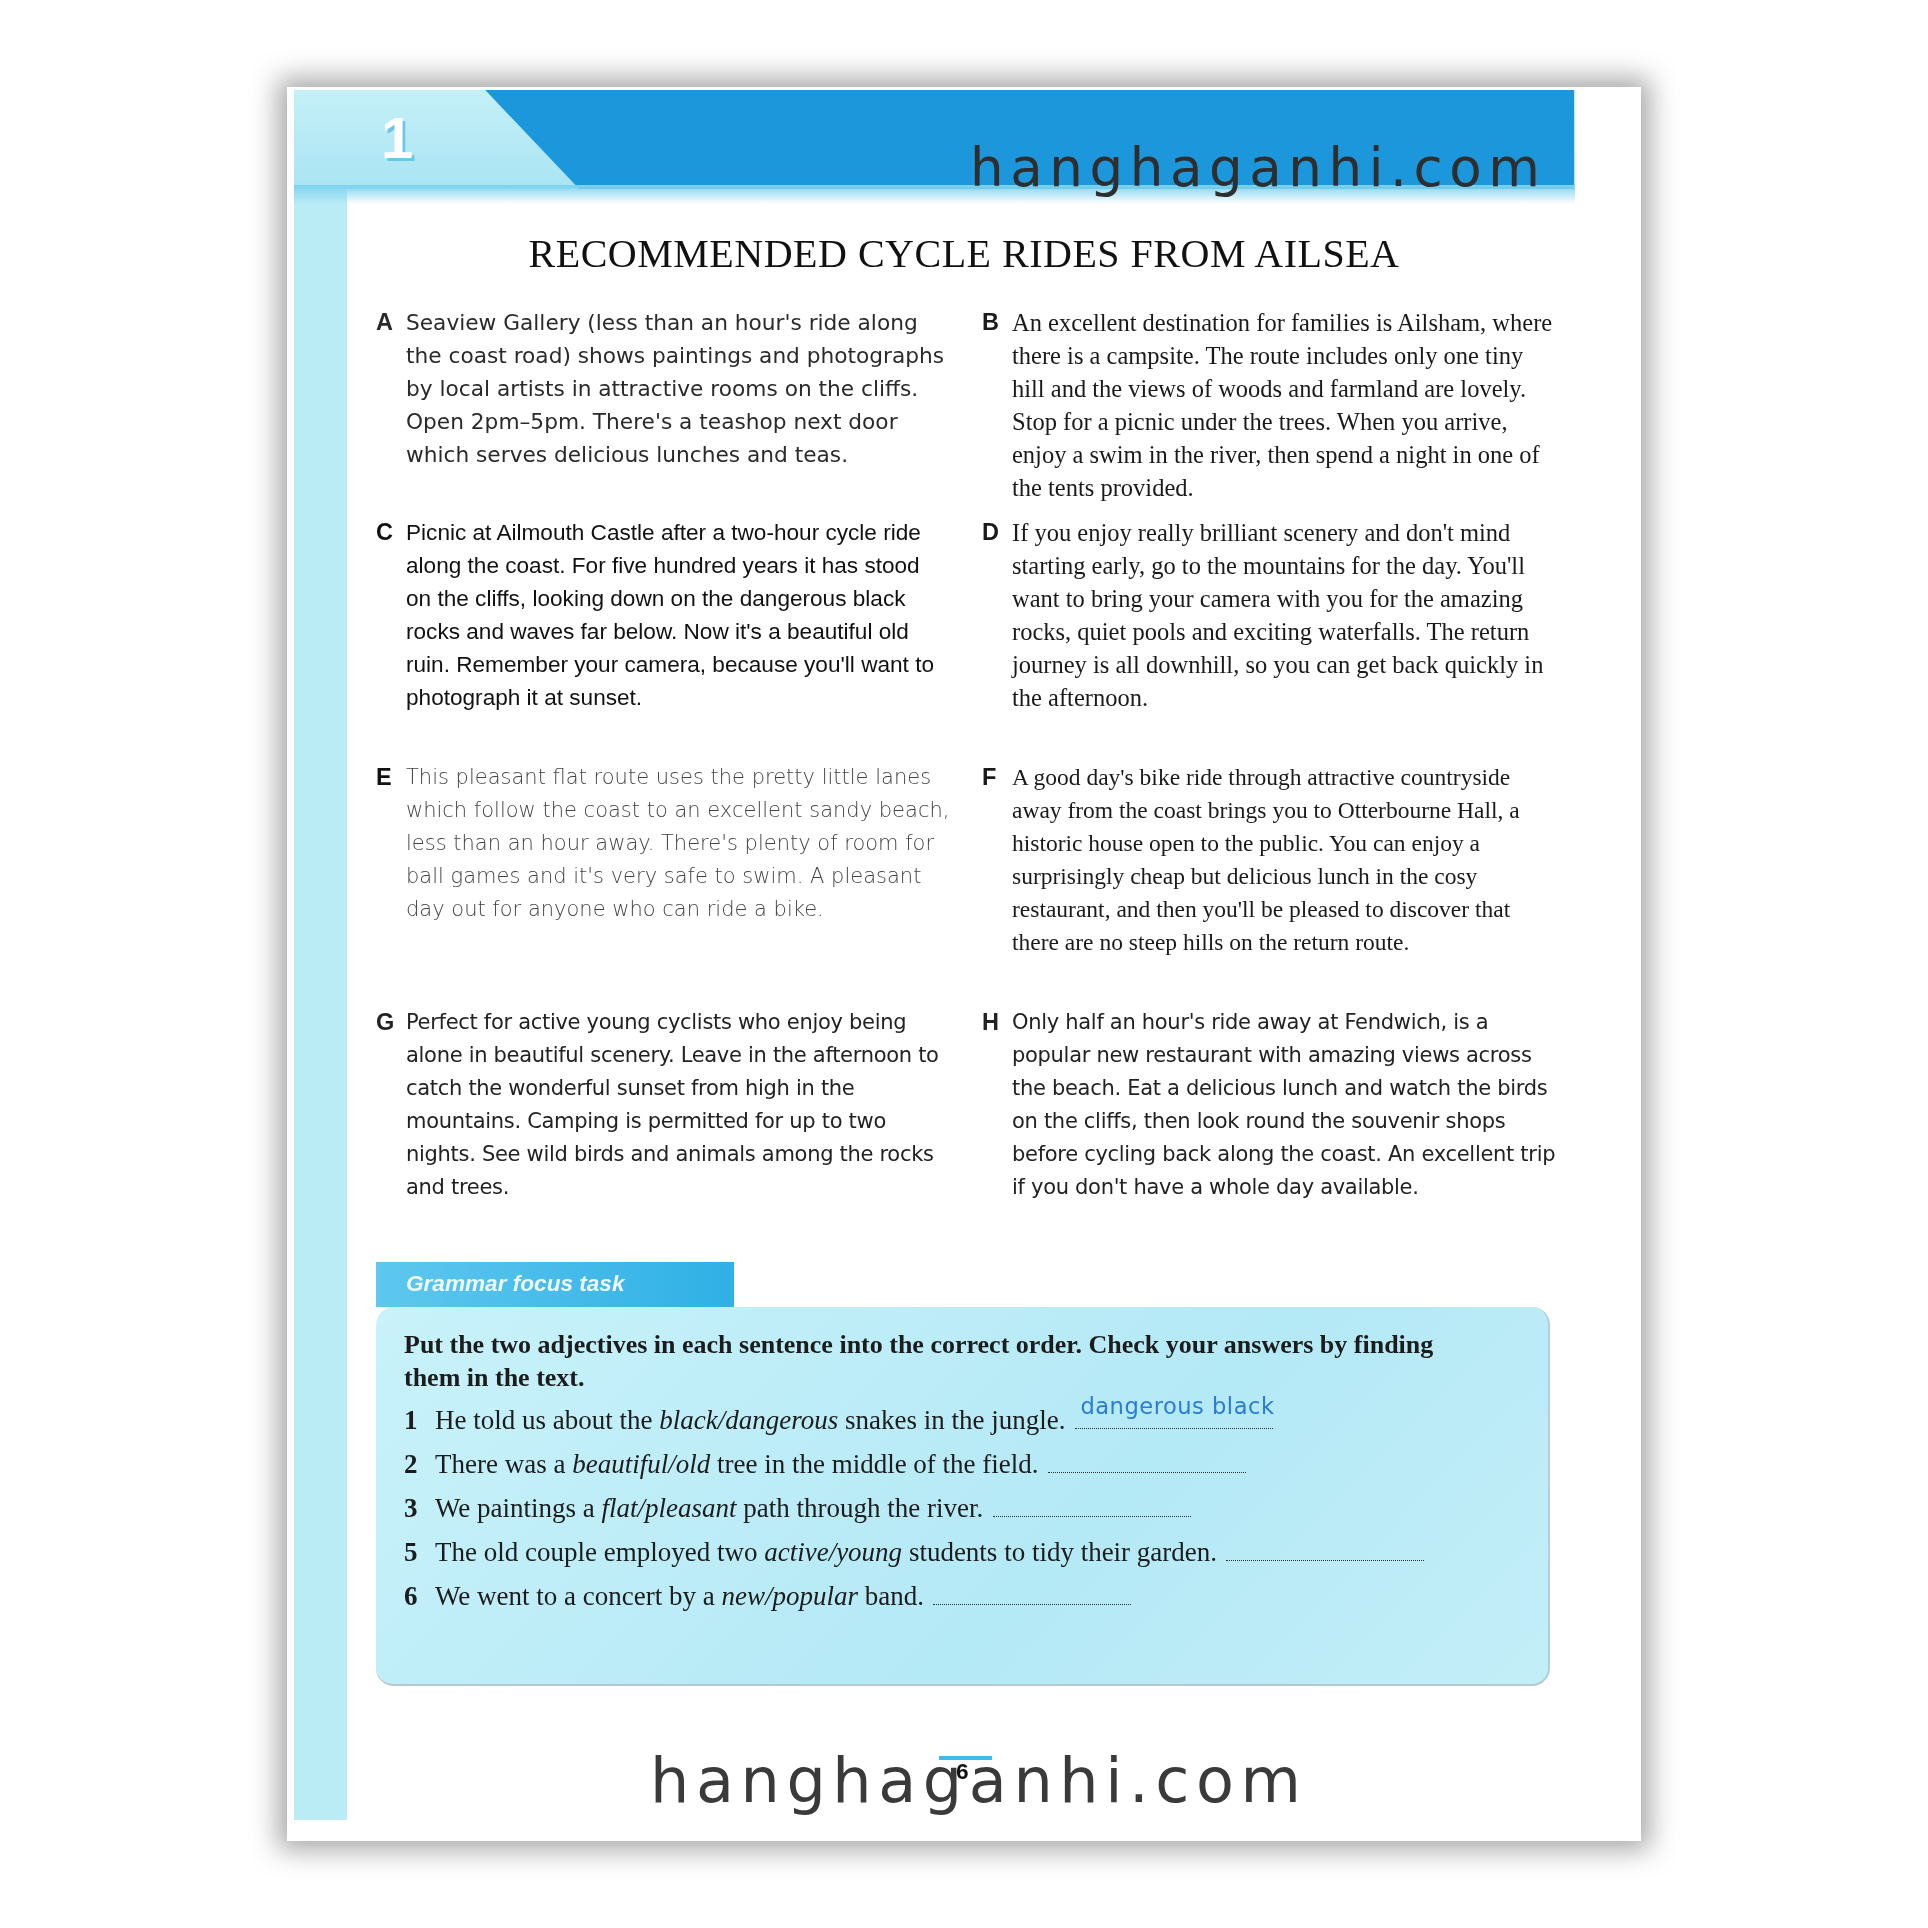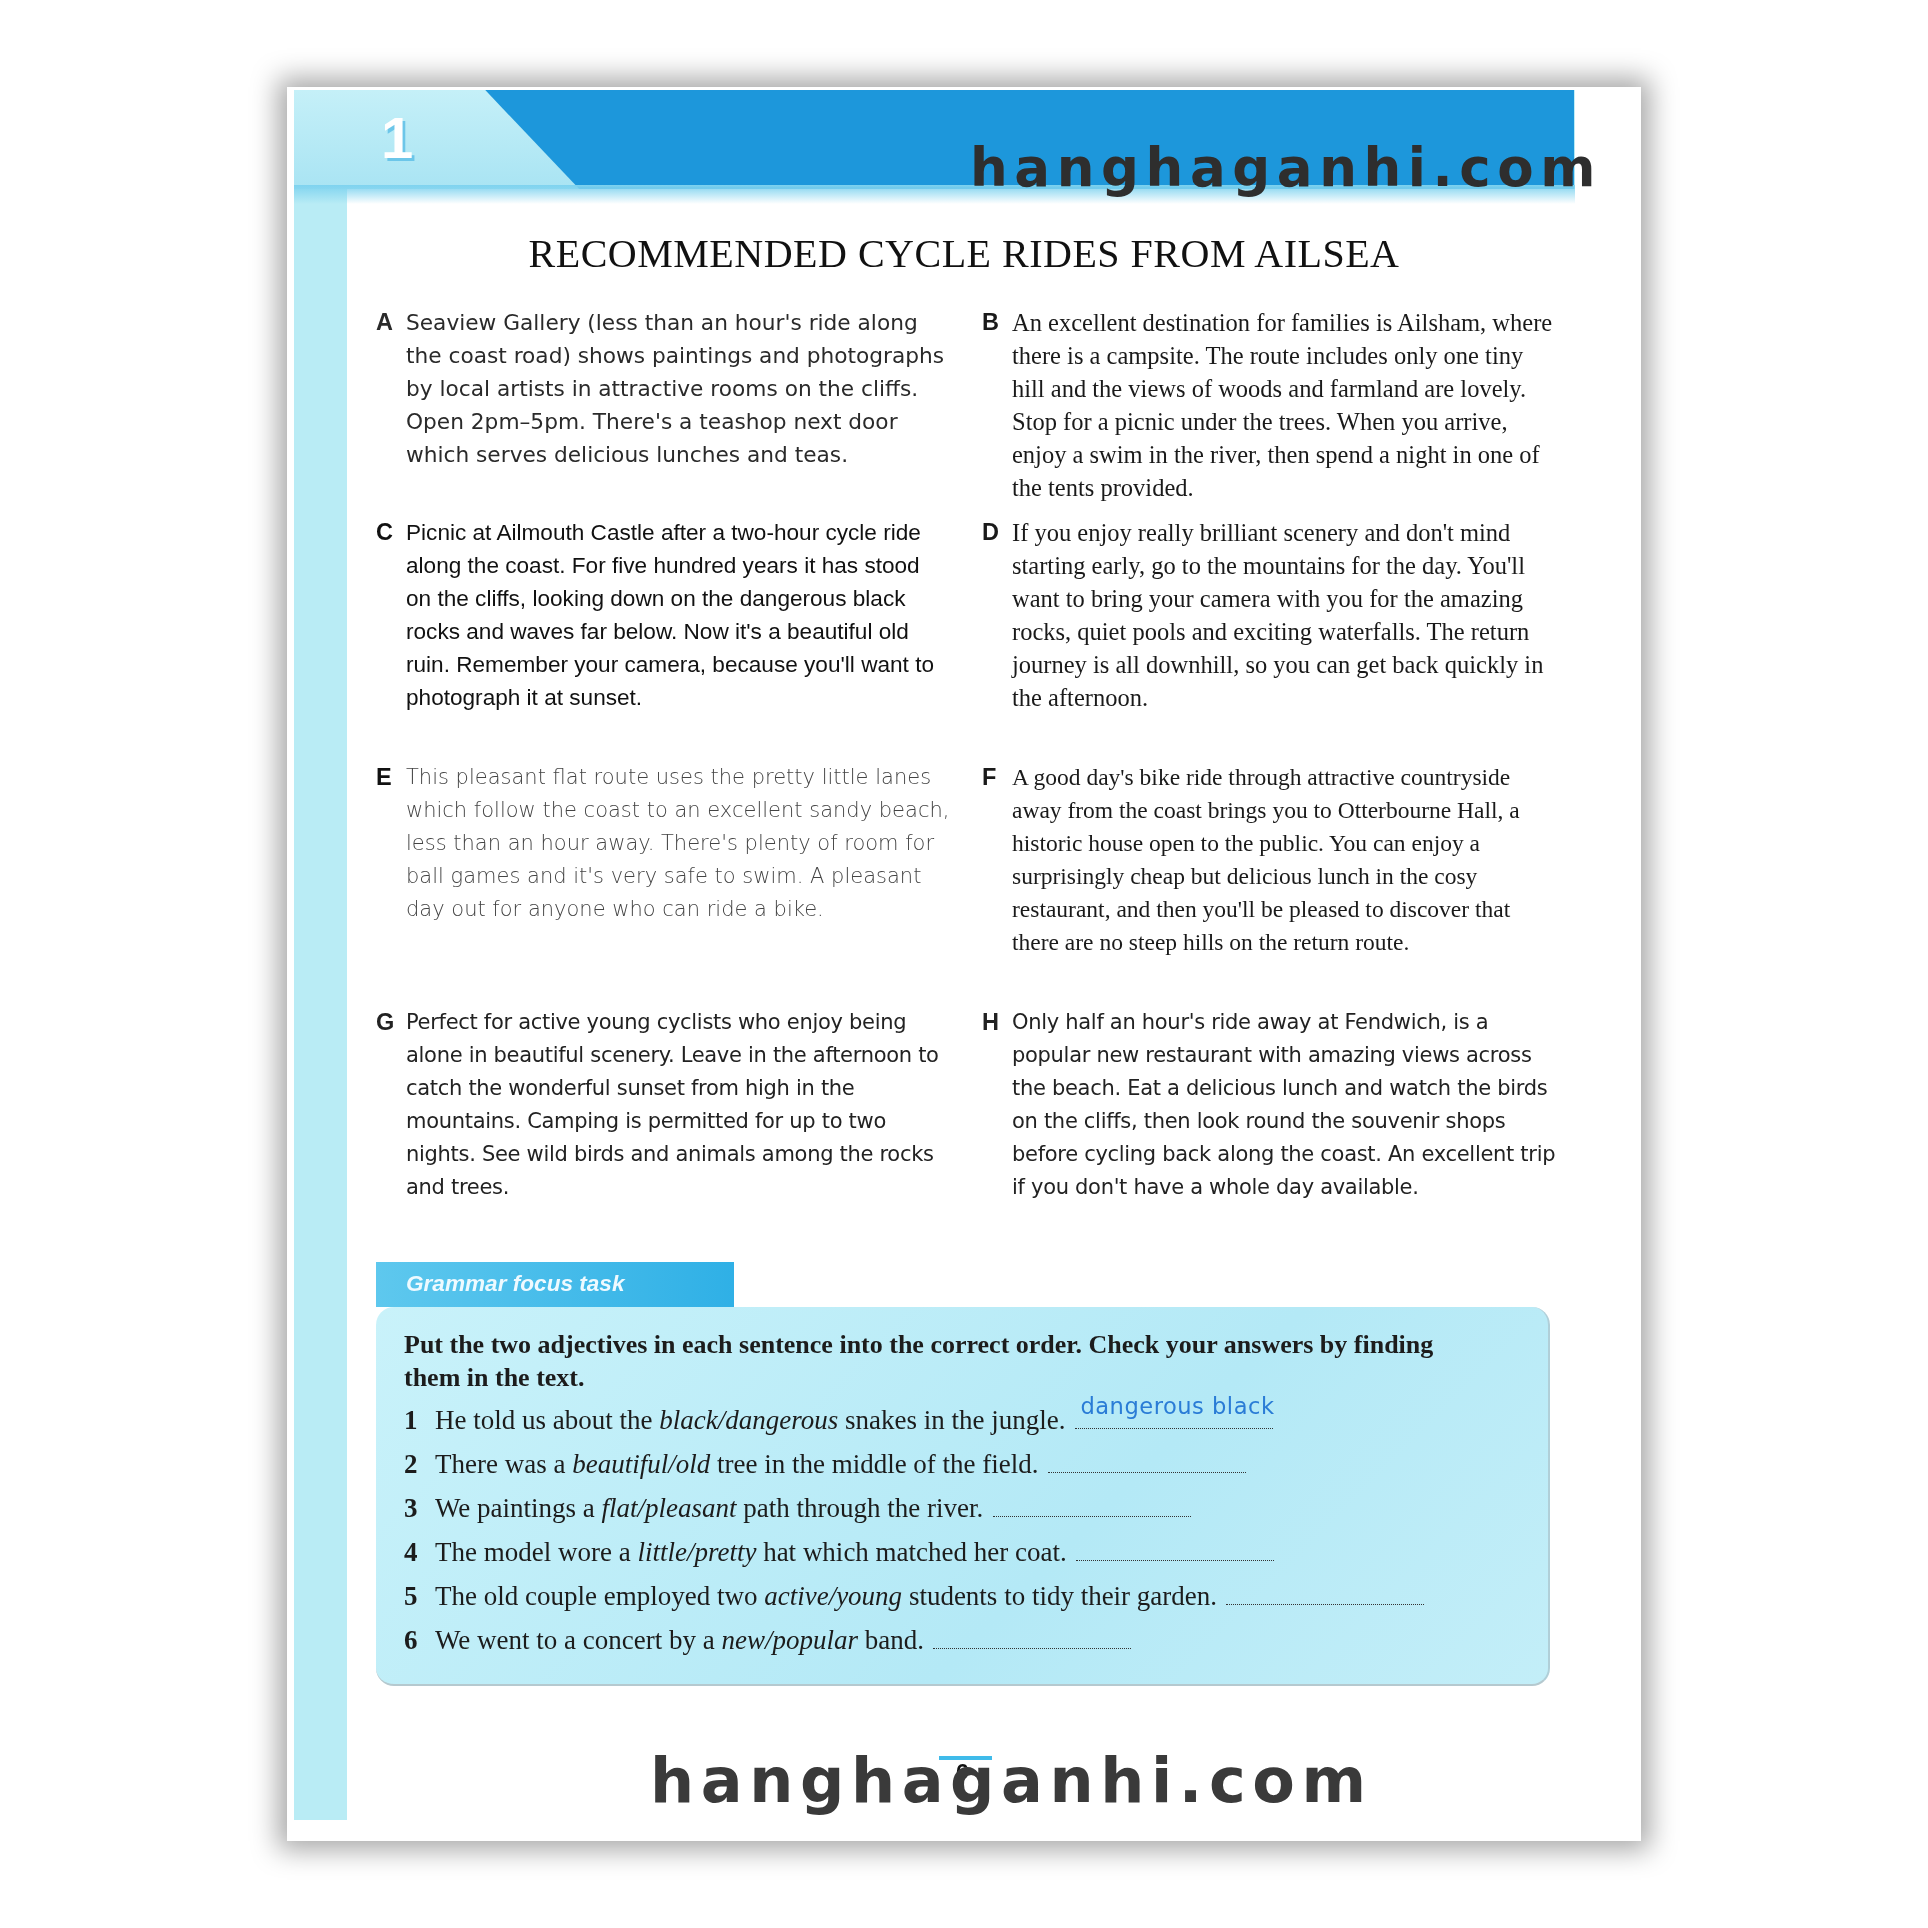--- a/index.html
+++ b/index.html
@@ -3,21 +3,21 @@
 <meta charset="utf-8">
 <style>
   html,body{margin:0;padding:0;}
   body{width:1928px;height:1928px;background:#ffffff;position:relative;overflow:hidden;font-family:"Liberation Serif",serif;color:#1a1a1a;}
   .page{position:absolute;left:287px;top:87px;width:1354px;height:1754px;background:#fff;box-shadow:0 0 26px 9.4px rgba(0,0,0,0.35);}
   .stripe{position:absolute;left:6.6px;top:99px;width:53px;height:1634px;background:#b9ecf5;}
   .band-light{position:absolute;left:6.6px;top:2.8px;width:1281px;height:99px;background:linear-gradient(#c5f0f8,#a9e4f3);}
   .band-blue{position:absolute;left:198px;top:2.8px;width:1089px;height:99px;background:#1d97db;clip-path:polygon(0 0,100% 0,100% 100%,94px 100%);}
   .band-fade{position:absolute;left:6.6px;top:98px;width:1281px;height:19px;background:linear-gradient(#7fd3ef,rgba(255,255,255,0));}
   .unit-num{position:absolute;left:94px;top:17px;font-family:"Liberation Sans",sans-serif;font-weight:bold;font-size:58px;color:#ffffff;text-shadow:2.8px 2.8px 0 #6cc6e9;}
-  .watermark{position:absolute;font-family:"DejaVu Sans",sans-serif;color:#2e2e2e;letter-spacing:6.6px;font-weight:700;}
+  .watermark{position:absolute;font-family:"DejaVu Sans",sans-serif;color:#2e2e2e;letter-spacing:6.6px;font-weight:400;}
   .wm-top{left:683px;top:50px;font-size:53px;}
   .wm-bottom{left:363px;top:1657px;font-size:62px;color:#3a3a3a;}
   .title{position:absolute;left:0;width:1354px;top:143px;text-align:center;font-family:"Liberation Serif",serif;font-weight:normal;font-size:40px;letter-spacing:0.5px;color:#111;}
   .entry{position:absolute;width:574px;font-size:24px;line-height:33px;}
   .entry .letter{position:absolute;left:0;top:0;font-family:"Liberation Sans",sans-serif;font-weight:bold;font-size:23.5px;}
   .entry .text{display:block;margin-left:30px;}
   .f-sans{font-family:"DejaVu Sans",sans-serif;font-size:21.7px;color:#2a2a2a;}
   .f-sansbold{font-family:"Liberation Sans",sans-serif;font-size:23.5px;color:#111;}
   .f-serif{font-family:"Liberation Serif",serif;font-size:24.5px;color:#1a1a1a;}
   .f-light{font-family:"DejaVu Sans",sans-serif;font-size:21px;color:#444;font-weight:300;}
@@ -93,23 +93,20 @@
       <li>
         <span class="num">1</span><span>He told us about the </span><i>black/dangerous</i><span> snakes in the jungle.</span><span class="dots"><span class="handwritten">dangerous black</span></span>
       </li>
       <li>
         <span class="num">2</span><span>There was a </span><i>beautiful/old</i><span> tree in the middle of the field.</span><span class="dots"></span>
       </li>
       <li>
         <span class="num">3</span><span>We paintings a </span><i>flat/pleasant</i><span> path through the river.</span><span class="dots"></span>
       </li>
       <li>
-        <span class="num">4</span><span>The model wore a </span><i>little/pretty</i><span> hat which matched her coat.</span><span class="dots"></span>
-      </li>
-      <li>
         <span class="num">5</span><span>The old couple employed two </span><i>active/young</i><span> students to tidy their garden.</span><span class="dots"></span>
       </li>
       <li>
         <span class="num">6</span><span>We went to a concert by a </span><i>new/popular</i><span> band.</span><span class="dots"></span>
       </li>
     </ul>
   </div>
 
   <div class="page-num-bar"></div>
   <div class="page-num">6</div>

